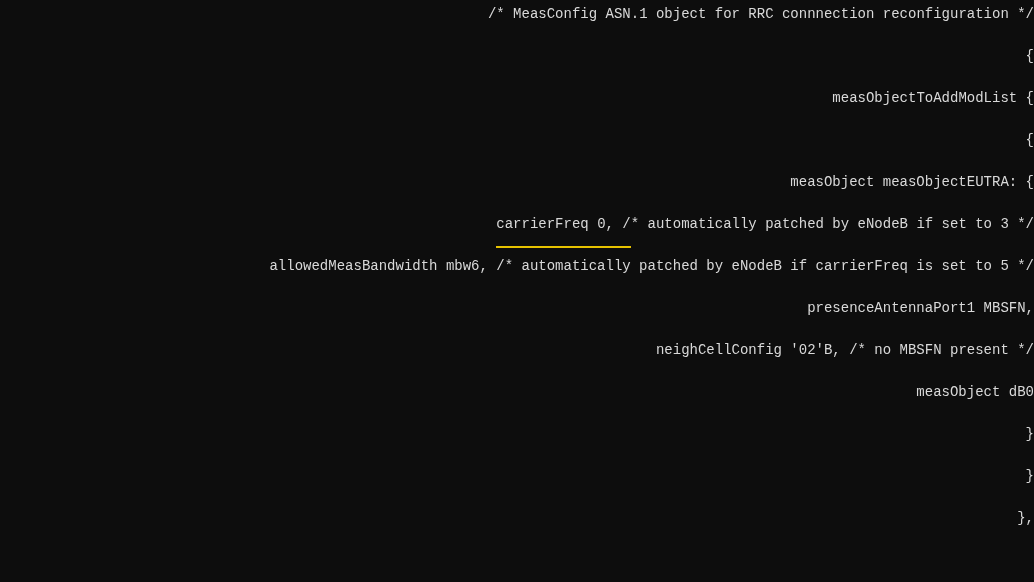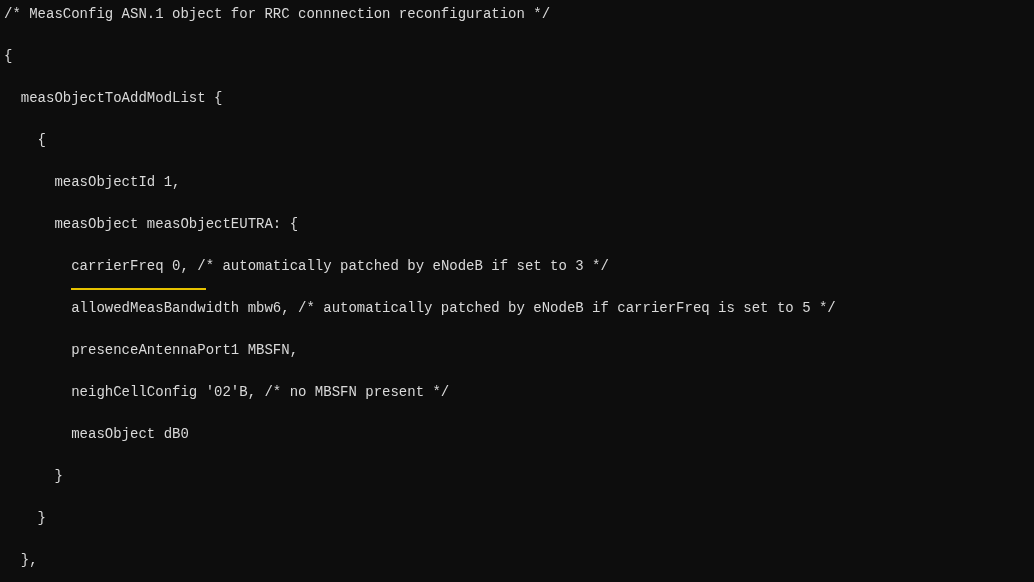--- a/index.html
+++ b/index.html
@@ -12,34 +12,33 @@
   }
   pre.code {
     margin: 0;
     padding: 4px 0 0 4px;
     font-family: Consolas, "Courier New", monospace;
     font-size: 14px;
     line-height: 21px;
     color: #d9d9d9;
     white-space: pre;
   }
-  .line { display: block; }
+  .line { display: block; text-align: right; }
   .ul {
     border-bottom: 2px solid #e6c200;
     padding-bottom: 14px;
   }
 </style>
 </head>
 <body>
 
 <pre class="code"><span class="line">/* MeasConfig ASN.1 object for RRC connnection reconfiguration */</span>
 <span class="line">{</span>
 <span class="line">  measObjectToAddModList {</span>
 <span class="line">    {</span>
-<span class="line">      measObjectId 1,</span>
 <span class="line">      measObject measObjectEUTRA: {</span>
 <span class="line"><span>        </span><span class="ul">carrierFreq 0, /</span><span>* automatically patched by eNodeB if set to 3 */</span></span>
 <span class="line">        allowedMeasBandwidth mbw6, /* automatically patched by eNodeB if carrierFreq is set to 5 */</span>
 <span class="line">        presenceAntennaPort1 MBSFN,</span>
 <span class="line">        neighCellConfig '02'B, /* no MBSFN present */</span>
 <span class="line">        measObject dB0</span>
 <span class="line">      }</span>
 <span class="line">    }</span>
 <span class="line">  },</span>
 

